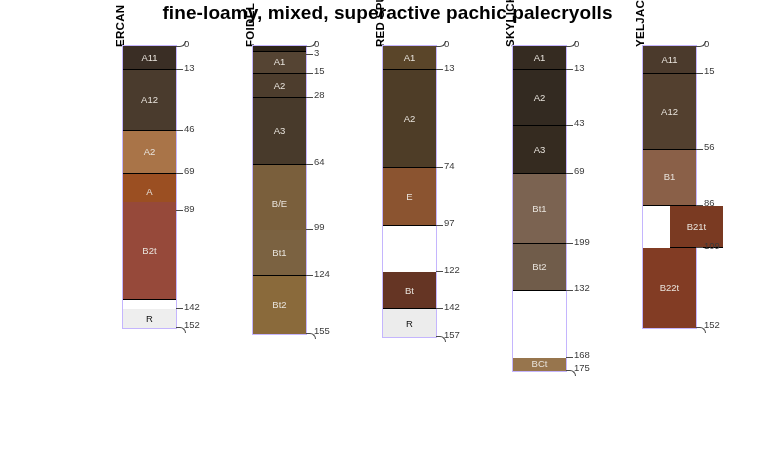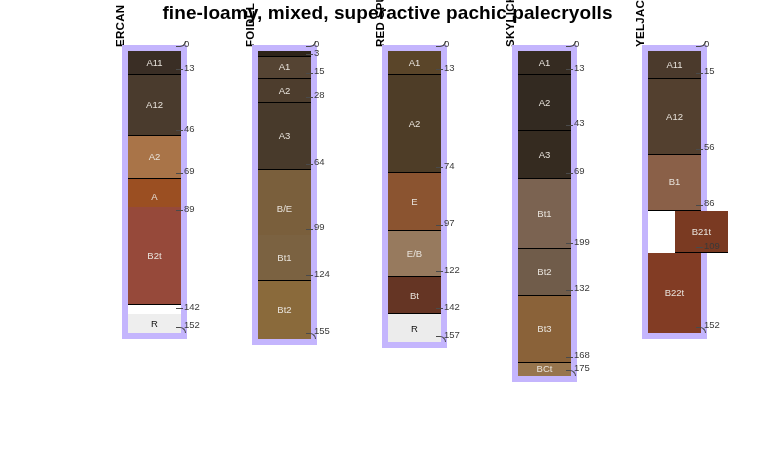--- a/index.html
+++ b/index.html
@@ -30,21 +30,21 @@
     color:#000000;
     white-space:nowrap;
     transform-origin:0 0;
     transform:rotate(-90deg);
     letter-spacing:0.3px;
   }
 
   .col{
     position:absolute;
     width:53px;
-    border:6px solid #c4b5fd;
+    border:1px solid #c4b5fd;
     box-sizing:content-box;
   }
 
   .layer{
     position:absolute;
     left:0;width:53px;
     box-sizing:border-box;
     border-bottom:1px solid #000000;
     display:flex;align-items:center;justify-content:center;
     overflow:hidden;
@@ -206,23 +206,20 @@
         <div class="col" style="top: 45px; height: 291.235px;">
           <div class="layer" style="top: 0px; height: 24.115px; background: rgb(90, 69, 41);">
             <span class="lbl">A1</span>
           </div>
           <div class="layer" style="top: 24.115px; height: 98.315px; background: rgb(78, 61, 39);">
             <span class="lbl">A2</span>
           </div>
           <div class="layer" style="top: 122.43px; height: 57.505px; background: rgb(139, 84, 48);">
             <span class="lbl">E</span>
           </div>
-          <div class="layer" style="top: 179.935px; height: 46.375px; background: rgb(151, 122, 94);">
-            <span class="lbl">E/B</span>
-          </div>
           <div class="layer" style="top: 226.31px; height: 37.1px; background: rgb(101, 53, 36);">
             <span class="lbl">Bt</span>
           </div>
           <div class="layer lightfill" style="top: 263.41px; height: 27.825px; background: rgb(236, 236, 236);">
             <span class="lbl">R</span>
           </div>
         </div>
         <div class="ticks">
           <div class="tick curve" style="top: 45px;">
             <div class="dash"></div>
@@ -265,23 +262,20 @@
           </div>
           <div class="layer" style="top: 79.765px; height: 48.23px; background: rgb(53, 43, 32);">
             <span class="lbl">A3</span>
           </div>
           <div class="layer" style="top: 127.995px; height: 70.49px; background: rgb(123, 99, 81);">
             <span class="lbl">Bt1</span>
           </div>
           <div class="layer" style="top: 198.485px; height: 46.375px; background: rgb(112, 92, 74);">
             <span class="lbl">Bt2</span>
           </div>
-          <div class="layer" style="top: 244.86px; height: 66.78px; background: rgb(138, 98, 57);">
-            <span class="lbl">Bt3</span>
-          </div>
           <div class="layer" style="top: 311.64px; height: 12.985px; background: rgb(151, 117, 77);">
             <span class="lbl">BCt</span>
           </div>
         </div>
         <div class="ticks">
           <div class="tick curve" style="top: 45px;">
             <div class="dash"></div>
             <div class="dval">0</div>
           </div>
           <div class="tick" style="top: 69.115px;">

